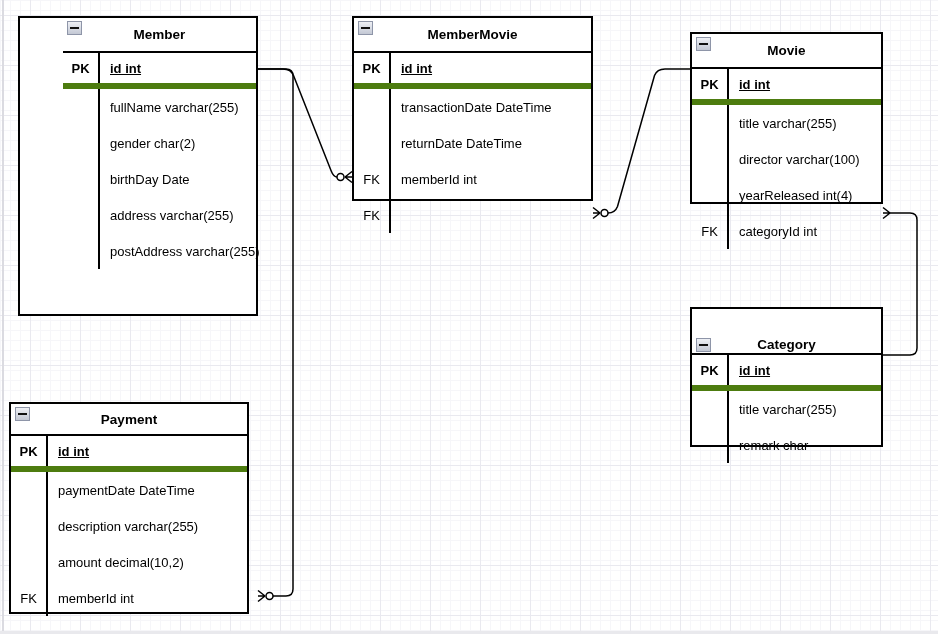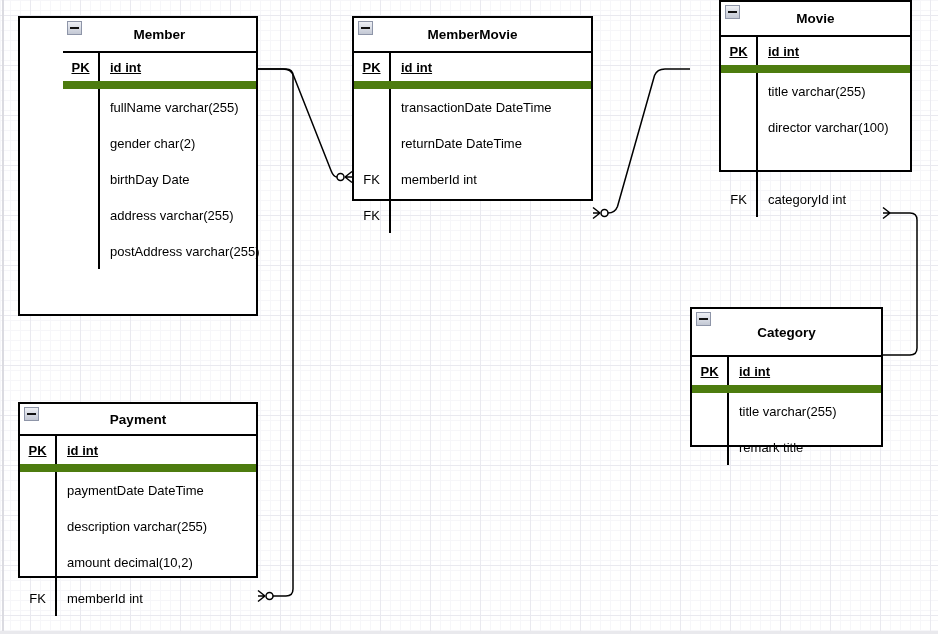--- a/index.html
+++ b/index.html
@@ -38,21 +38,21 @@
   }
   .collapse-btn .minus { width:9px; height:2px; background:#111; }
 
   .er-row { display:flex; height:36px; align-items:stretch; font-size:13px; }
   .er-row .key-cell {
     flex:0 0 37px; width:37px;
     border-right:2px solid #000;
     display:flex; align-items:center; justify-content:center;
   }
   .er-row .val-cell { display:flex; align-items:center; padding-left:10px; white-space:nowrap; }
-  .pk-row { border-bottom:8px solid #4d7c0f;text-decoration:underline; }
+  .pk-row { border-bottom:6px solid #4d7c0f; }
   .pk-row .key-cell { font-weight:bold; }
   .pk-row .val-cell { font-weight:bold; text-decoration:underline; }
 
   svg.edges { position:absolute; left:0; top:0; pointer-events:none; }
   svg.edges path, svg.edges circle { stroke:#000; stroke-width:1.5; fill:none; }
   svg.edges circle { fill:#fff; }
 </style>
 </head>
 <body>
 
@@ -113,70 +113,71 @@
     </div>
     <div class="er-row">
       <span class="key-cell">FK</span>
       <span class="val-cell">memberId int</span>
     </div>
     <div class="er-row">
       <span class="key-cell">FK</span>
     </div>
   </div>
 
-  <div class="er-table" style="left:690px; top:0; width:193px; height:172px;margin-left:29px;">
+  <div class="er-table" style="left:690px; top:32px; width:193px; height:172px;">
     <div class="er-title" style="height:35px;">
       <span class="collapse-btn">
           <span class="minus"></span>
         </span>
       <span>Movie</span>
     </div>
     <div class="er-row pk-row">
       <span class="key-cell">PK</span>
       <span class="val-cell">id int</span>
     </div>
     <div class="er-row">
       <span class="key-cell"></span>
       <span class="val-cell">title varchar(255)</span>
     </div>
     <div class="er-row">
       <span class="key-cell"></span>
       <span class="val-cell">director varchar(100)</span>
     </div>
     <div class="er-row">
       <span class="key-cell"></span>
+      <span class="val-cell">yearReleased int(4)</span>
     </div>
     <div class="er-row">
       <span class="key-cell">FK</span>
       <span class="val-cell">categoryId int</span>
     </div>
   </div>
 
   <div class="er-table" style="left:690px; top:307px; width:193px; height:140px;">
-    <div class="er-title" style="height:48px;">
+    <div class="er-title" style="height:20px;margin-top:26px;">
       <span class="collapse-btn">
           <span class="minus"></span>
         </span>
       <span>Category</span>
     </div>
     <div class="er-row pk-row">
       <span class="key-cell">PK</span>
       <span class="val-cell">id int</span>
     </div>
     <div class="er-row">
       <span class="key-cell"></span>
       <span class="val-cell">title varchar(255)</span>
     </div>
     <div class="er-row">
       <span class="key-cell"></span>
-      <span class="val-cell">remark title</span>
-    </div>
-  </div>
-
-  <div class="er-table" style="left:18px; top:402px; width:240px; height:176px;">
+      <span class="val-cell">remark char</span>
+    </div>
+  </div>
+
+  <div class="er-table" style="left:9px; top:402px; width:240px; height:212px;">
     <div class="er-title" style="height:32px;">
       <span class="collapse-btn">
           <span class="minus"></span>
         </span>
       <span>Payment</span>
     </div>
     <div class="er-row pk-row">
       <span class="key-cell">PK</span>
       <span class="val-cell">id int</span>
     </div>

